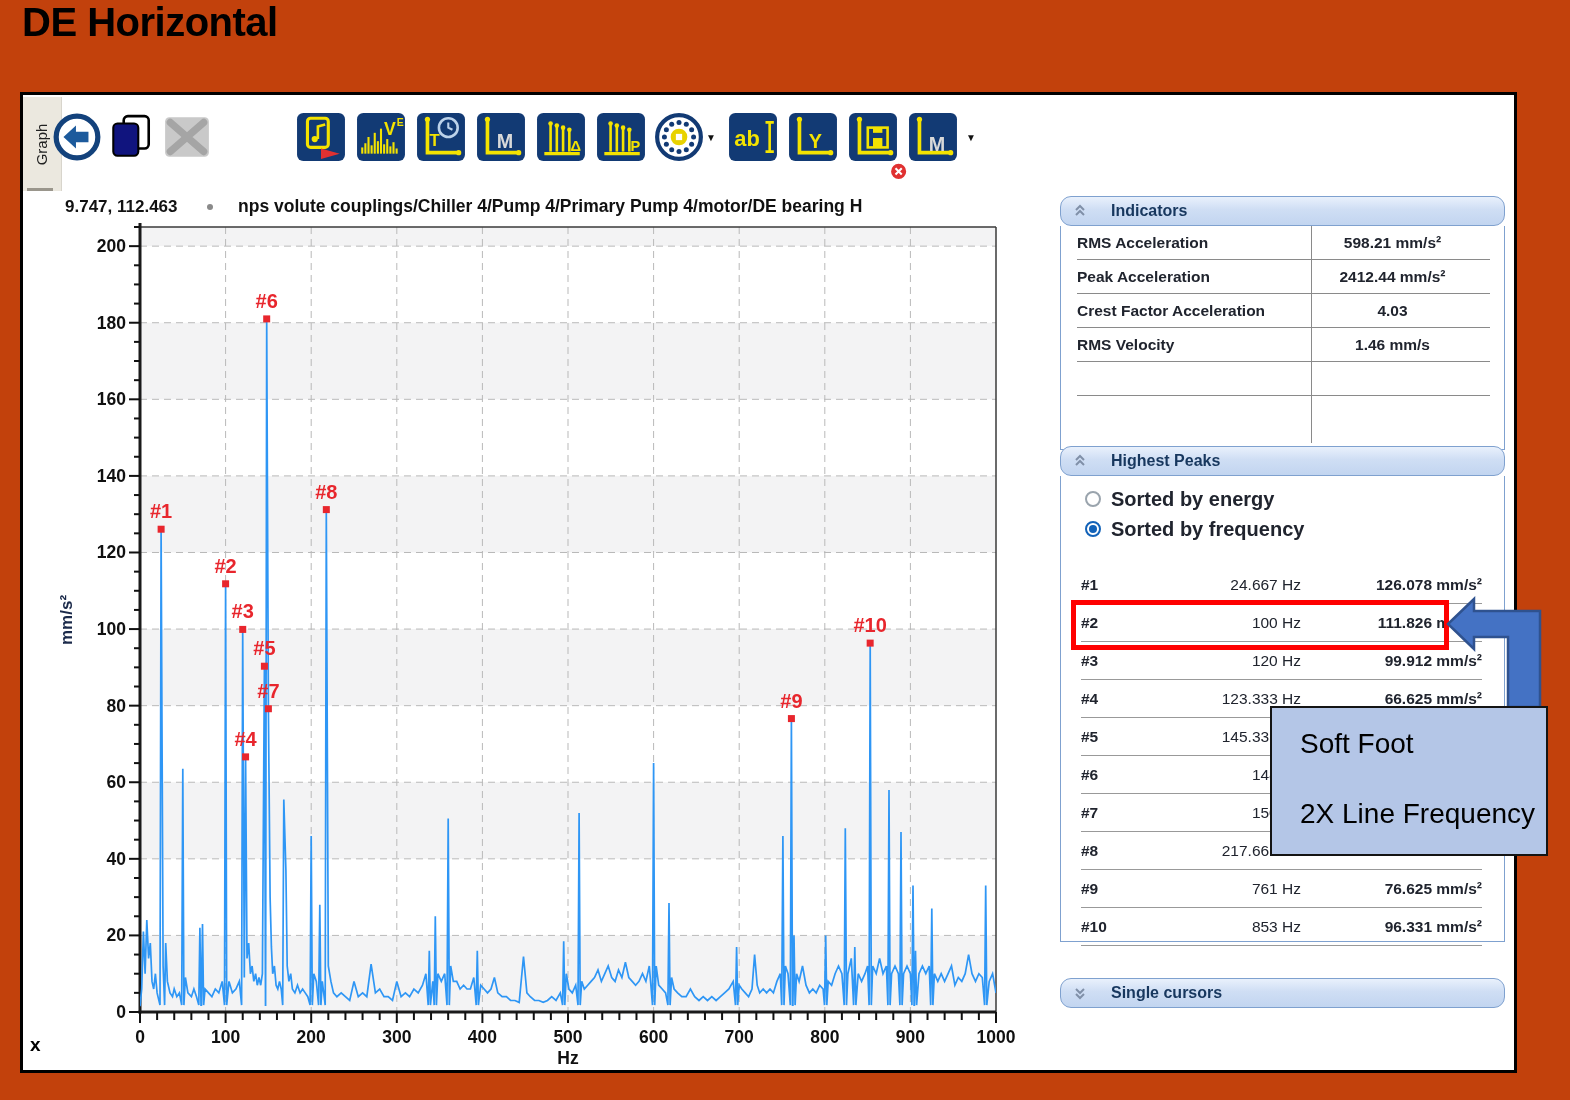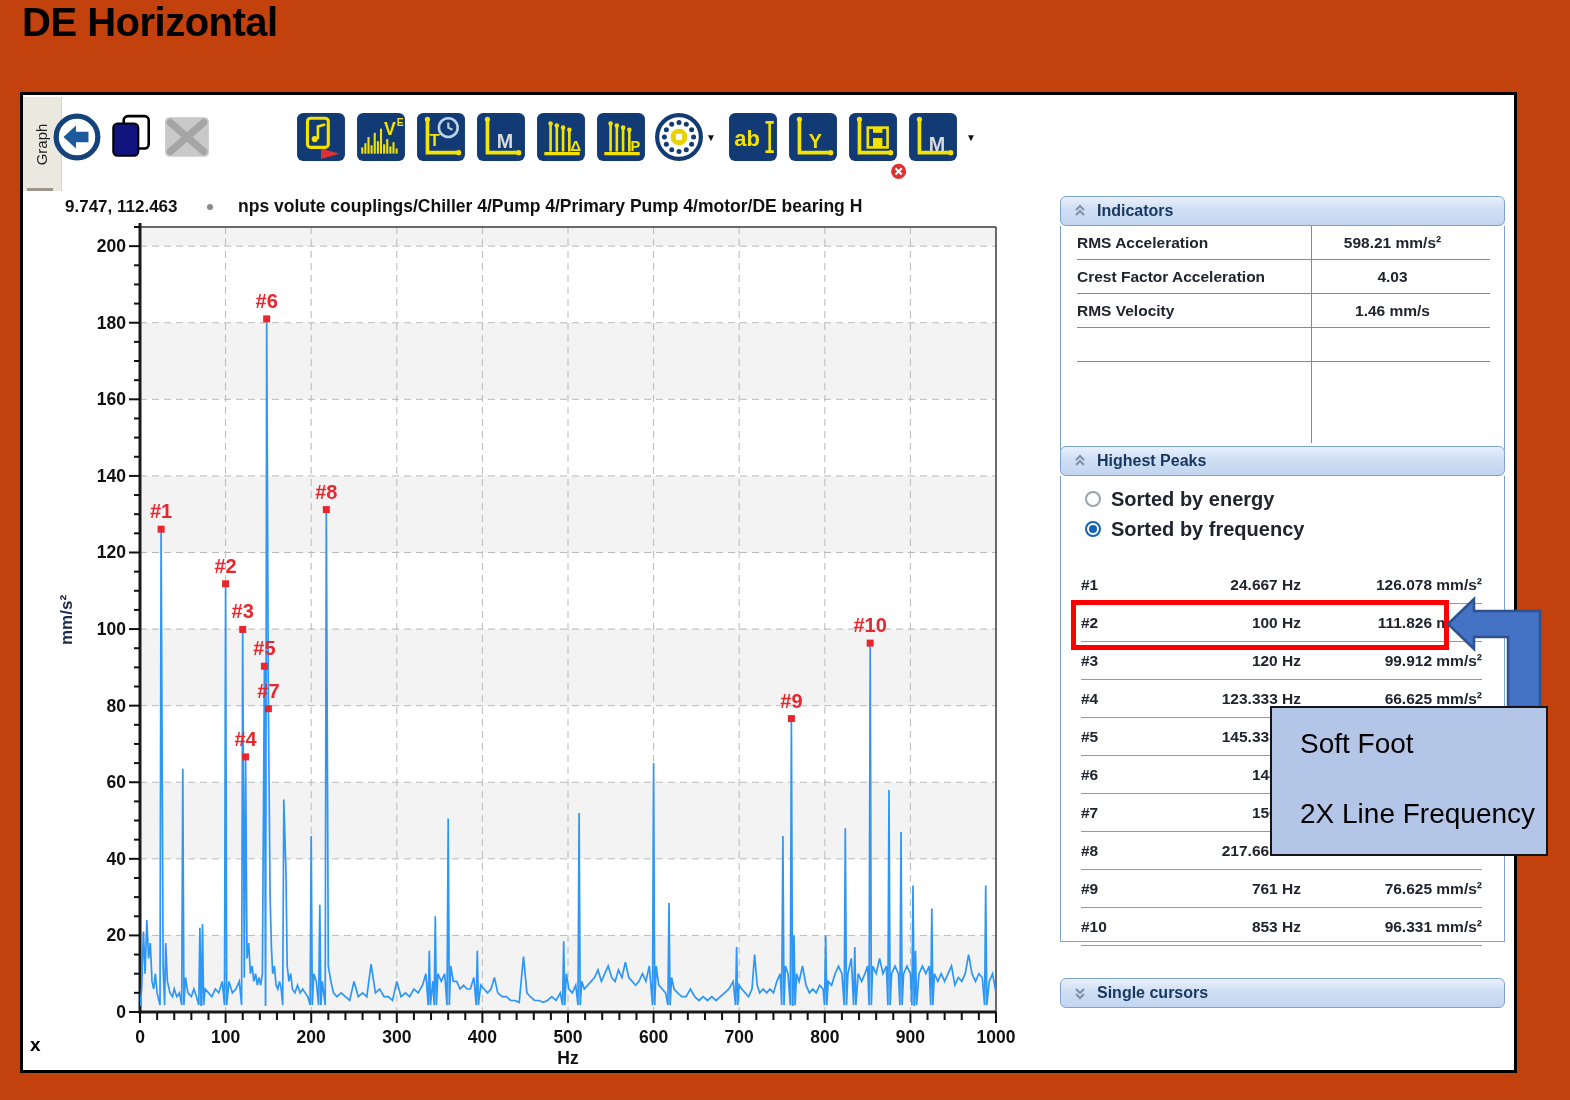--- a/index.html
+++ b/index.html
@@ -10,38 +10,38 @@
     display:flex;align-items:center;justify-content:center;}
   .graph-tab span{transform:rotate(-90deg);font-size:15px;color:#222;white-space:nowrap;}
   .graph-tab::after{content:"";position:absolute;bottom:0;left:4px;width:26px;height:3px;background:#9a968c;}
   .toolbar{position:absolute;left:29px;top:14px;height:56px;display:flex;align-items:center;}
   .tb-btn{width:50px;height:50px;flex:0 0 auto;cursor:pointer;}
   .tb-btn svg{width:50px;height:50px;display:block;}
   .tb-caret{width:14px;height:50px;display:flex;align-items:center;justify-content:center;font-size:10px;color:#111;}
   .chart-svg{position:absolute;left:0;top:0;width:1040px;height:975px;}
   
   .panel{position:absolute;left:1037px;width:445px;}
-  .panel-h{height:30px;border:1px solid #7fa1cf;border-radius:6px;
-    background:linear-gradient(#e9f1fc,#cfdef4 45%,#c2d5f0);display:flex;align-items:center;gap:10px;
+  .panel-h{height:30px;border:1px solid #7fa1cf;border-radius:11px;
+    background:linear-gradient(#e9f1fc,#cfdef4 45%,#c2d5f0);display:flex;align-items:center;gap:24px;
     padding:0 0 0 12px;box-sizing:border-box;cursor:pointer;}
   .panel-h .ph-title{font-size:16px;font-weight:700;color:#17375e;}
   .panel-b{border:1px solid #7fa1cf;border-top:none;background:#fff;position:relative;box-sizing:border-box;}
   .ind-row{display:flex;height:33px;align-items:center;border-bottom:1px solid #8a8a8a;margin:0 14px 0 16px;}
   .ind-row:last-child{border-bottom:1px solid #8a8a8a;}
   .ind-label{flex:0 0 218px;font-size:15.5px;font-weight:600;color:#20242e;}
   .ind-value{flex:1;text-align:center;font-size:15.5px;font-weight:600;color:#20242e;}
   .ind-vdiv{position:absolute;left:250px;top:0;bottom:6px;width:1px;background:#8a8a8a;}
   .radio-row{display:flex;align-items:center;gap:10px;margin:0 0 0 24px;height:30px;cursor:pointer;}
   .radio-dot{width:16px;height:16px;border-radius:50%;border:2px solid #9aa4ad;background:#fff;box-sizing:border-box;position:relative;}
   .radio-dot.sel{border-color:#1262b8;}
   .radio-dot.sel::after{content:"";position:absolute;left:2px;top:2px;width:8px;height:8px;border-radius:50%;background:#1262b8;}
   .radio-label{font-size:20px;font-weight:600;color:#20242e;}
   .peak-row{display:flex;align-items:center;height:37px;border-bottom:1px solid #999;margin:0 22px 0 20px;cursor:default;}
   .peak-rank{flex:0 0 55px;font-size:15.5px;font-weight:600;color:#20242e;}
-  .peak-freq{flex:0 0 165px;text-align:right;font-size:15.5px;font-weight:700;color:#20242e;}
+  .peak-freq{flex:0 0 165px;text-align:right;font-size:15.5px;font-weight:400;color:#20242e;}
   .peak-amp{flex:1;text-align:right;font-size:15.5px;font-weight:600;color:#20242e;}
   .red-box{position:absolute;left:1048px;top:505px;width:378px;height:50px;border:5px solid #f00;box-sizing:border-box;z-index:5;}
   .callout{position:absolute;left:1270px;top:706px;width:278px;height:150px;background:#b4c6e7;border:2px solid #141414;
     box-sizing:border-box;z-index:8;}
   .callout .c-line{font-size:28px;color:#000;padding-left:28px;}
   .callout .c1{margin-top:20px;} .callout .c2{margin-top:38px;}
   .arrow-svg{position:absolute;left:0;top:0;width:1570px;height:1100px;pointer-events:none;z-index:7;}
 </style>
 </head>
 <body>
@@ -400,20 +400,24 @@
         </svg>
         <span class="ph-title">Indicators</span>
       </div>
       <div class="panel-b" style="height:224px;">
         <div id="ind-rows">
             <div class="ind-row">
               <span class="ind-label">RMS Acceleration</span>
               <span class="ind-value">598.21 mm/s²</span>
             </div>
             <div class="ind-row">
+              <span class="ind-label">Peak Acceleration</span>
+              <span class="ind-value">2412.44 mm/s²</span>
+            </div>
+            <div class="ind-row">
               <span class="ind-label">Crest Factor Acceleration</span>
               <span class="ind-value">4.03</span>
             </div>
             <div class="ind-row">
               <span class="ind-label">RMS Velocity</span>
               <span class="ind-value">1.46 mm/s</span>
             </div>
             <div class="ind-row">
               <span class="ind-label"></span>
               <span class="ind-value"></span>

